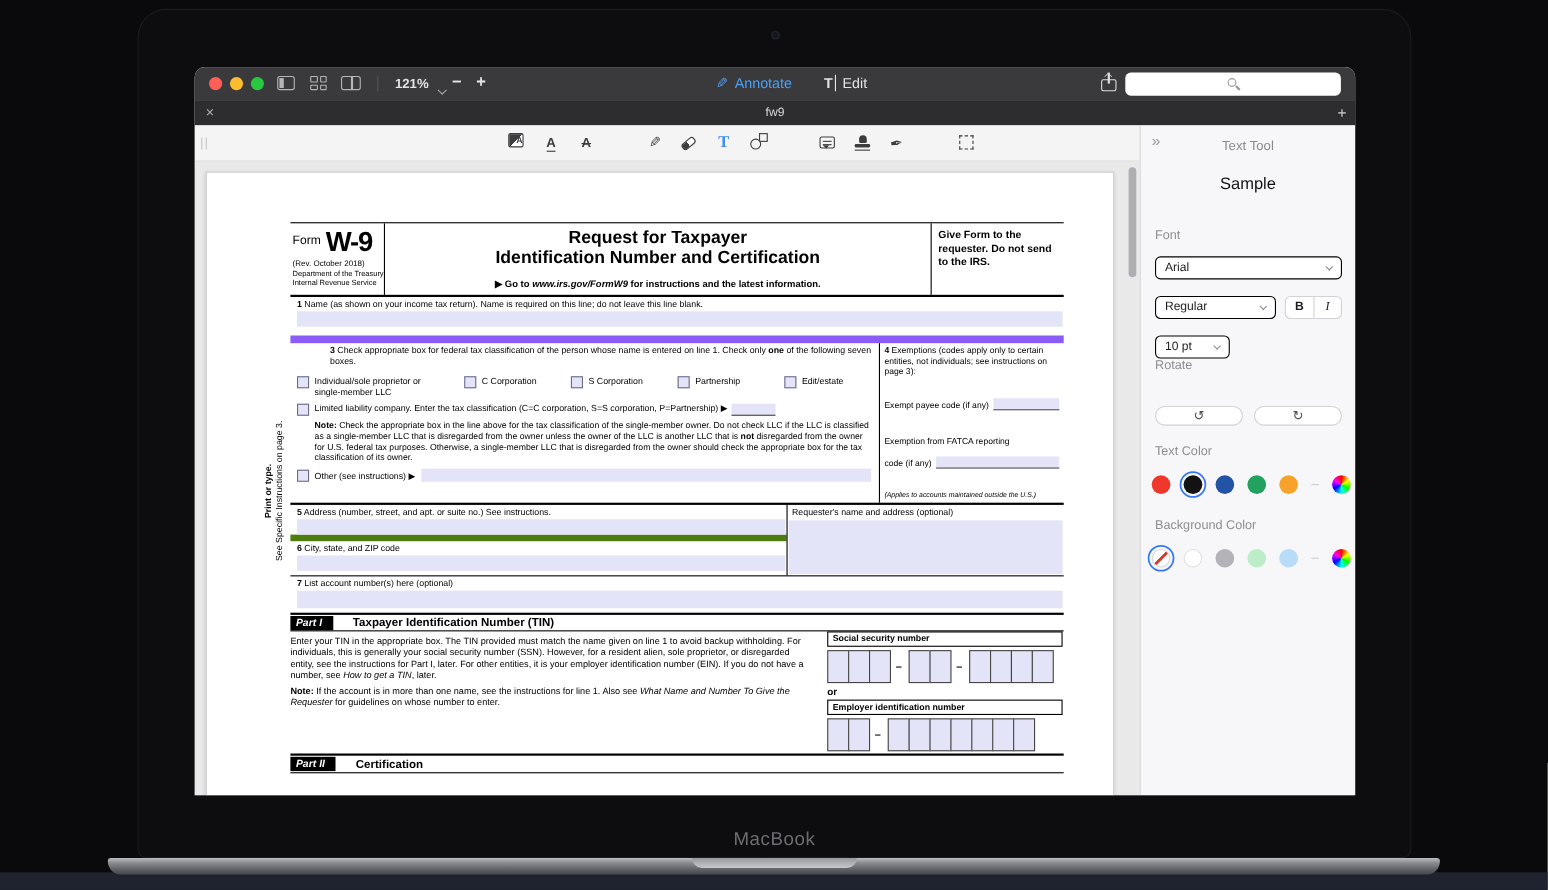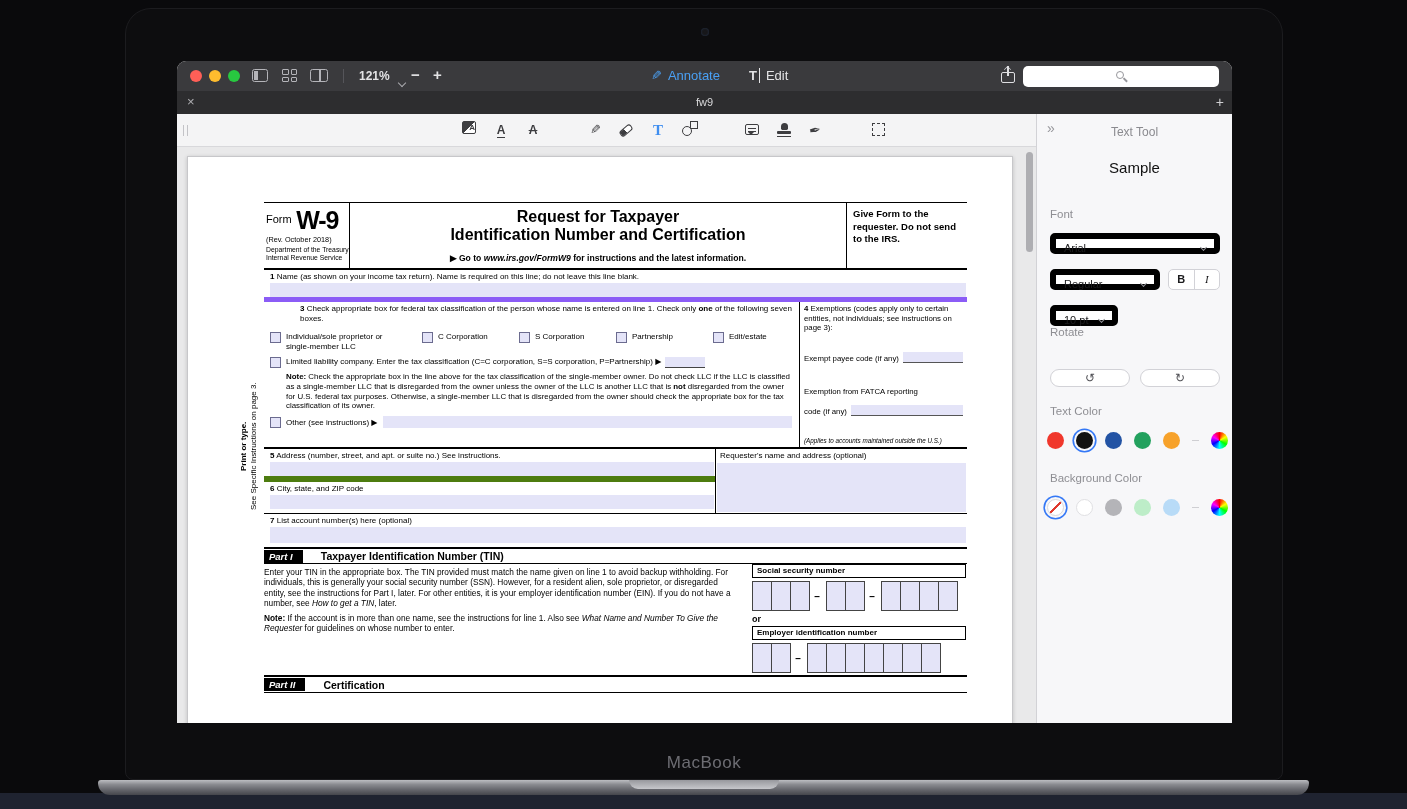--- a/index.html
+++ b/index.html
@@ -126,21 +126,21 @@
   .hdr-dept { font-size:6.8px; line-height:8px; margin-top:2px; }
   .hdr-center { flex:1; border-right:1px solid #000; text-align:center; padding-top:5px; }
   .hdr-title { font-size:16px; font-weight:bold; line-height:18px; }
   .hdr-goto { font-size:8.6px; font-weight:bold; margin-top:9px; }
   .hdr-goto .url { font-style:italic; }
   .hdr-right { width:120px; font-weight:bold; font-size:9.5px; line-height:12.5px; padding:5px 4px 0 6px; }
 
   .frow { padding:2px 0 0 6px; font-size:8px; }
   .fnum { font-weight:bold; }
   .ffield { height:14px; margin-top:2px; margin-right:1px; }
-  .row1 { height:32px; border-bottom:5px solid #8b5cf6; }
+  .row1 { height:42px; border-bottom:7px solid #8b5cf6; }
   .row2 { height:35px; border-bottom:2.5px solid #000; }
 
   .sec34 { height:147px; border-bottom:2px solid #000; display:flex; font-size:8px; }
   .sec3 { width:535px; padding:2px 4px 0 6px; }
   .sec3-text { line-height:10px;margin-left:30px; }
   .checkrow { display:flex; margin-top:8px; }
   .cbx { width:11px; height:11px; border:1px solid #6b6b8f; flex:none; margin-right:5px; }
   .ckitem { display:flex; }
   .ckitem .lbl { line-height:9.5px; }
   .ck1 { width:152px; } .ck2,.ck3,.ck4 { width:97px; } .ck5 { flex:1; }
@@ -186,21 +186,21 @@
   .tin-dash { width:14px; text-align:center; align-self:center; font-weight:bold; font-size:10px; margin-left:1px; }
   .g-gap { margin-left:2px; }
   .orword { font-weight:bold; font-size:9px; margin:3px 0 2px; }
 
   
   .sidebar { width:196px; background:#f7f7f9; border-left:1px solid #d2d2d6; position:relative; color:#1c1c1e; }
   .sb-collapse { position:absolute; left:10px; top:6px; font-size:14px; color:#97979c; }
   .sb-title { position:absolute; top:11px; width:100%; text-align:center; font-size:12px; color:#8a8a8f; }
   .sb-sample { position:absolute; top:45px; width:100%; text-align:center; font-size:15px; color:#111; }
   .sb-label { position:absolute; left:13px; font-size:11.5px; color:#8e8e93; }
-  .select { position:absolute; height:21px; background:#fff; border:6px solid #000000; border-radius:5px;
+  .select { position:absolute; height:21px; background:#fff; border:1px solid #000000; border-radius:5px;
             font-size:11px; line-height:19px; padding-left:8px; color:#1c1c1e; }
   .select .chev { position:absolute; right:8px; top:6px; width:5px; height:5px;
                   border-color:#8e8e93; transform:rotate(45deg); }
   .sel-font { left:13px; top:119px; width:170px; }
   .sel-style { left:13px; top:155px; width:110px; }
   .bi-group { position:absolute; left:131px; top:155px; width:52px; height:21px; background:#fff;
               border:1px solid #d2d2d7; border-radius:5px; display:flex; }
   .bi-group span { flex:1; text-align:center; line-height:19px; font-size:11px; }
   .bi-b { font-weight:bold; border-right:1px solid #d2d2d7; }
   .bi-i { font-style:italic; font-family:"Liberation Serif", serif; }

